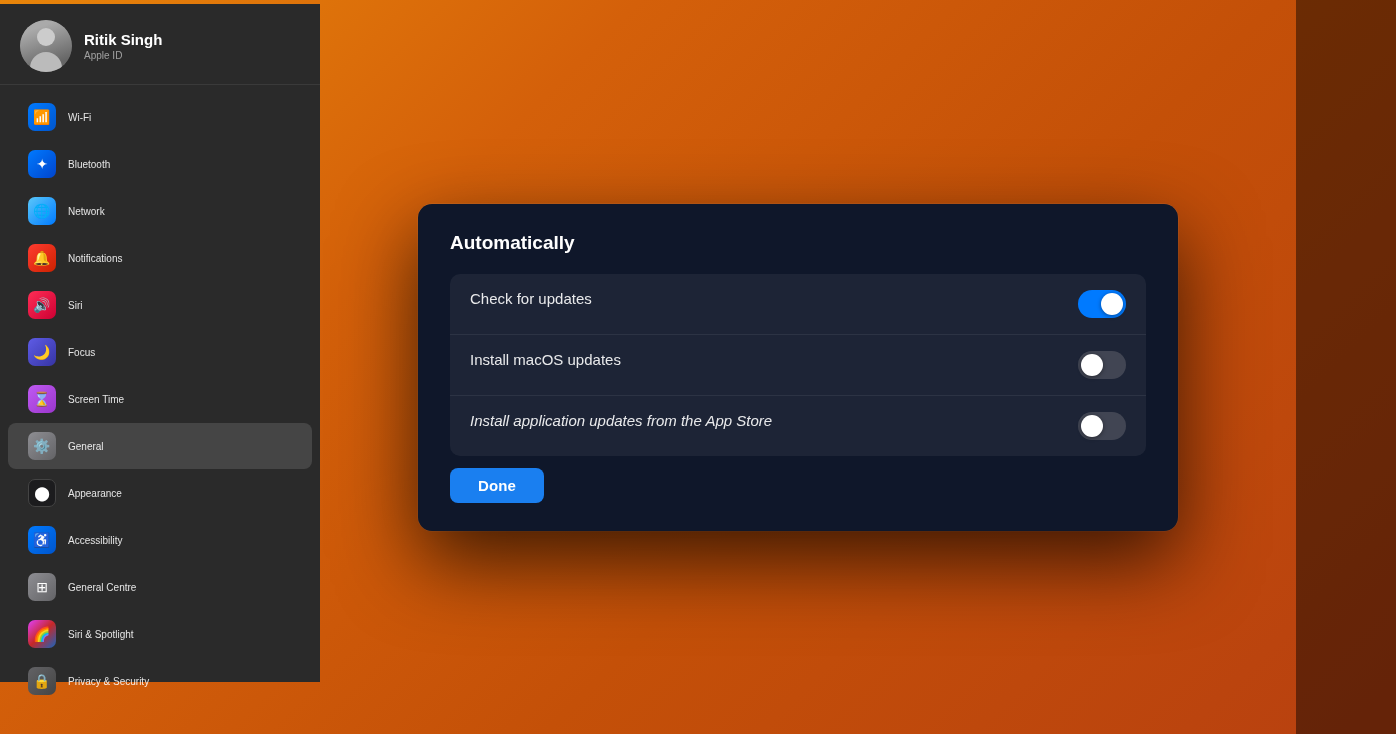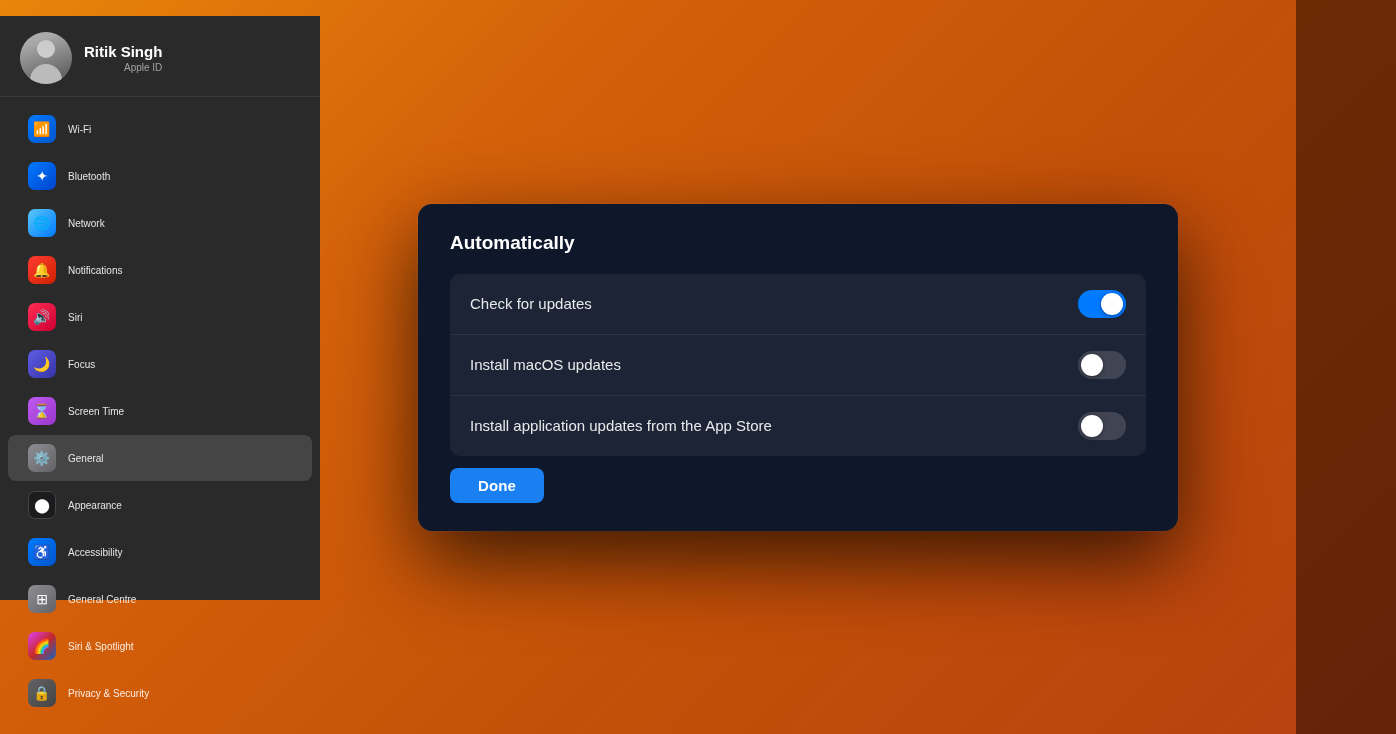--- a/index.html
+++ b/index.html
@@ -16,27 +16,26 @@
     .bg {
       position: absolute;
       inset: 0;
       background: linear-gradient(135deg, #e8850a 0%, #d4600a 30%, #c45008 60%, #b84010 100%);
       z-index: 0;
     }
 
     
     .prefs-window {
       position: absolute;
-      top: 16px;
+      top: 4px;
       left: 0;
       width: 320px;
-      height: 584px;
+      height: 678px;
       background: #2a2a2a;
       z-index: 1;
-      text-align: right;
     }
 
     
     .user-profile {
       display: flex;
       align-items: center;
       gap: 12px;
       padding: 16px 20px 12px 20px;
       border-bottom: 1px solid rgba(255,255,255,0.08);
     }
@@ -184,28 +183,28 @@
     
     .toggle-group {
       background: rgba(255,255,255,0.06);
       border-radius: 10px;
       overflow: hidden;
       margin-bottom: 12px;
     }
 
     .toggle-row {
       display: flex;
-      align-items: center;
       justify-content: space-between;
       padding: 16px 20px;
       border-bottom: 1px solid rgba(255,255,255,0.07);
     }
 
     .toggle-row:last-child {
       border-bottom: none;
+      font-style: italic;
     }
 
     .toggle-label {
       font-size: 15px;
       color: rgba(255,255,255,0.90);
       font-weight: 400;
     }
 
     
     .toggle-switch {

